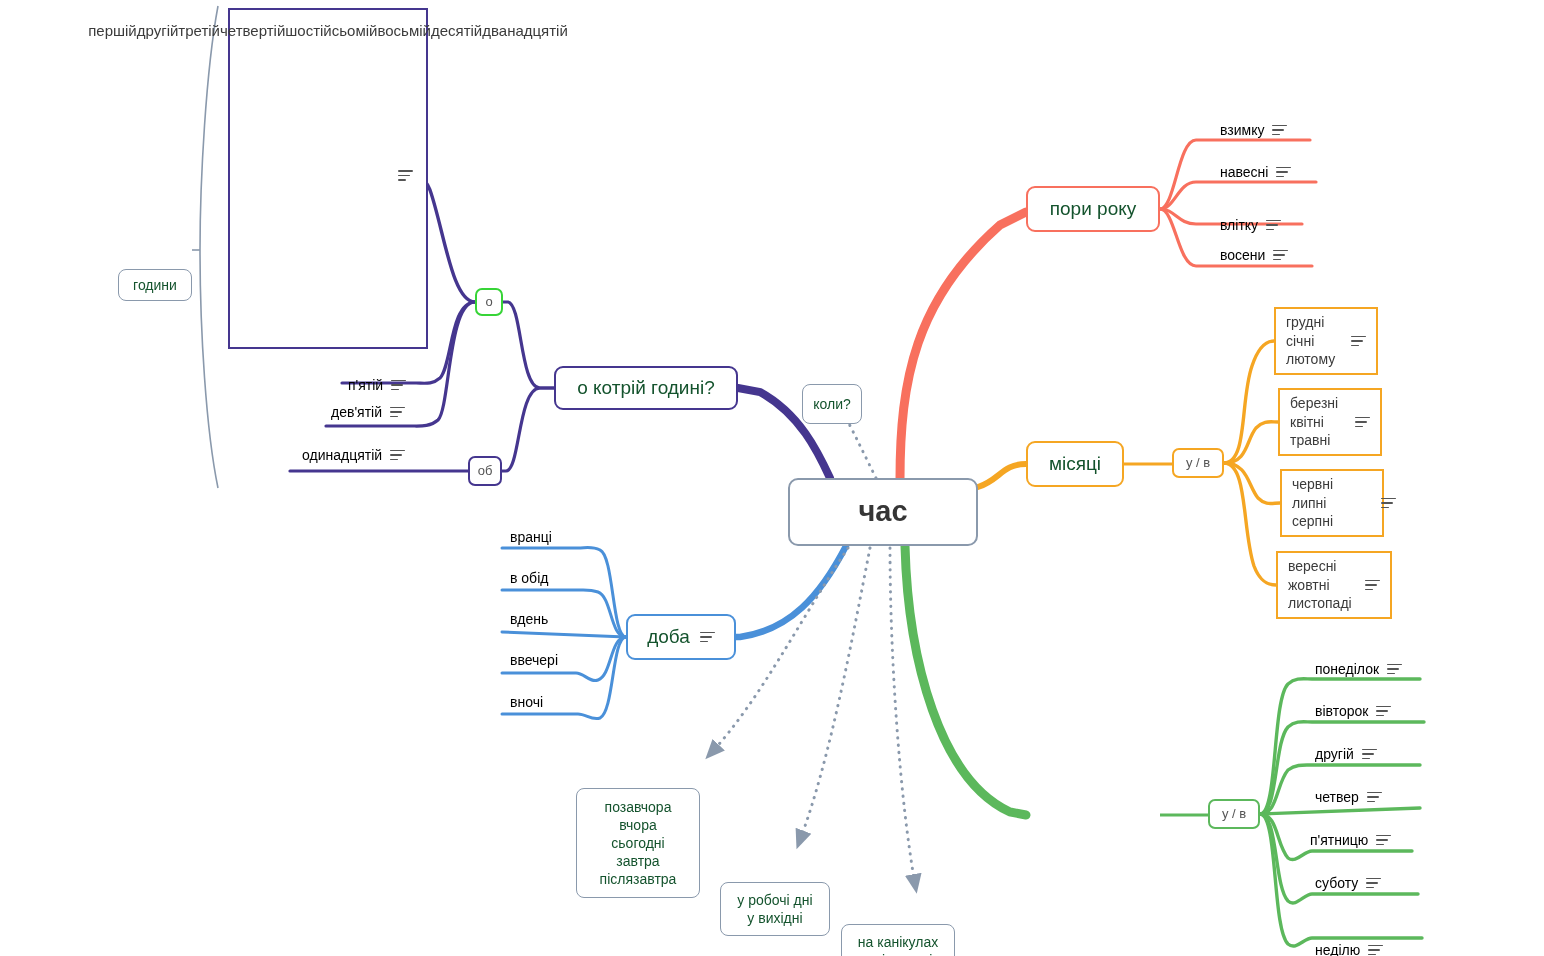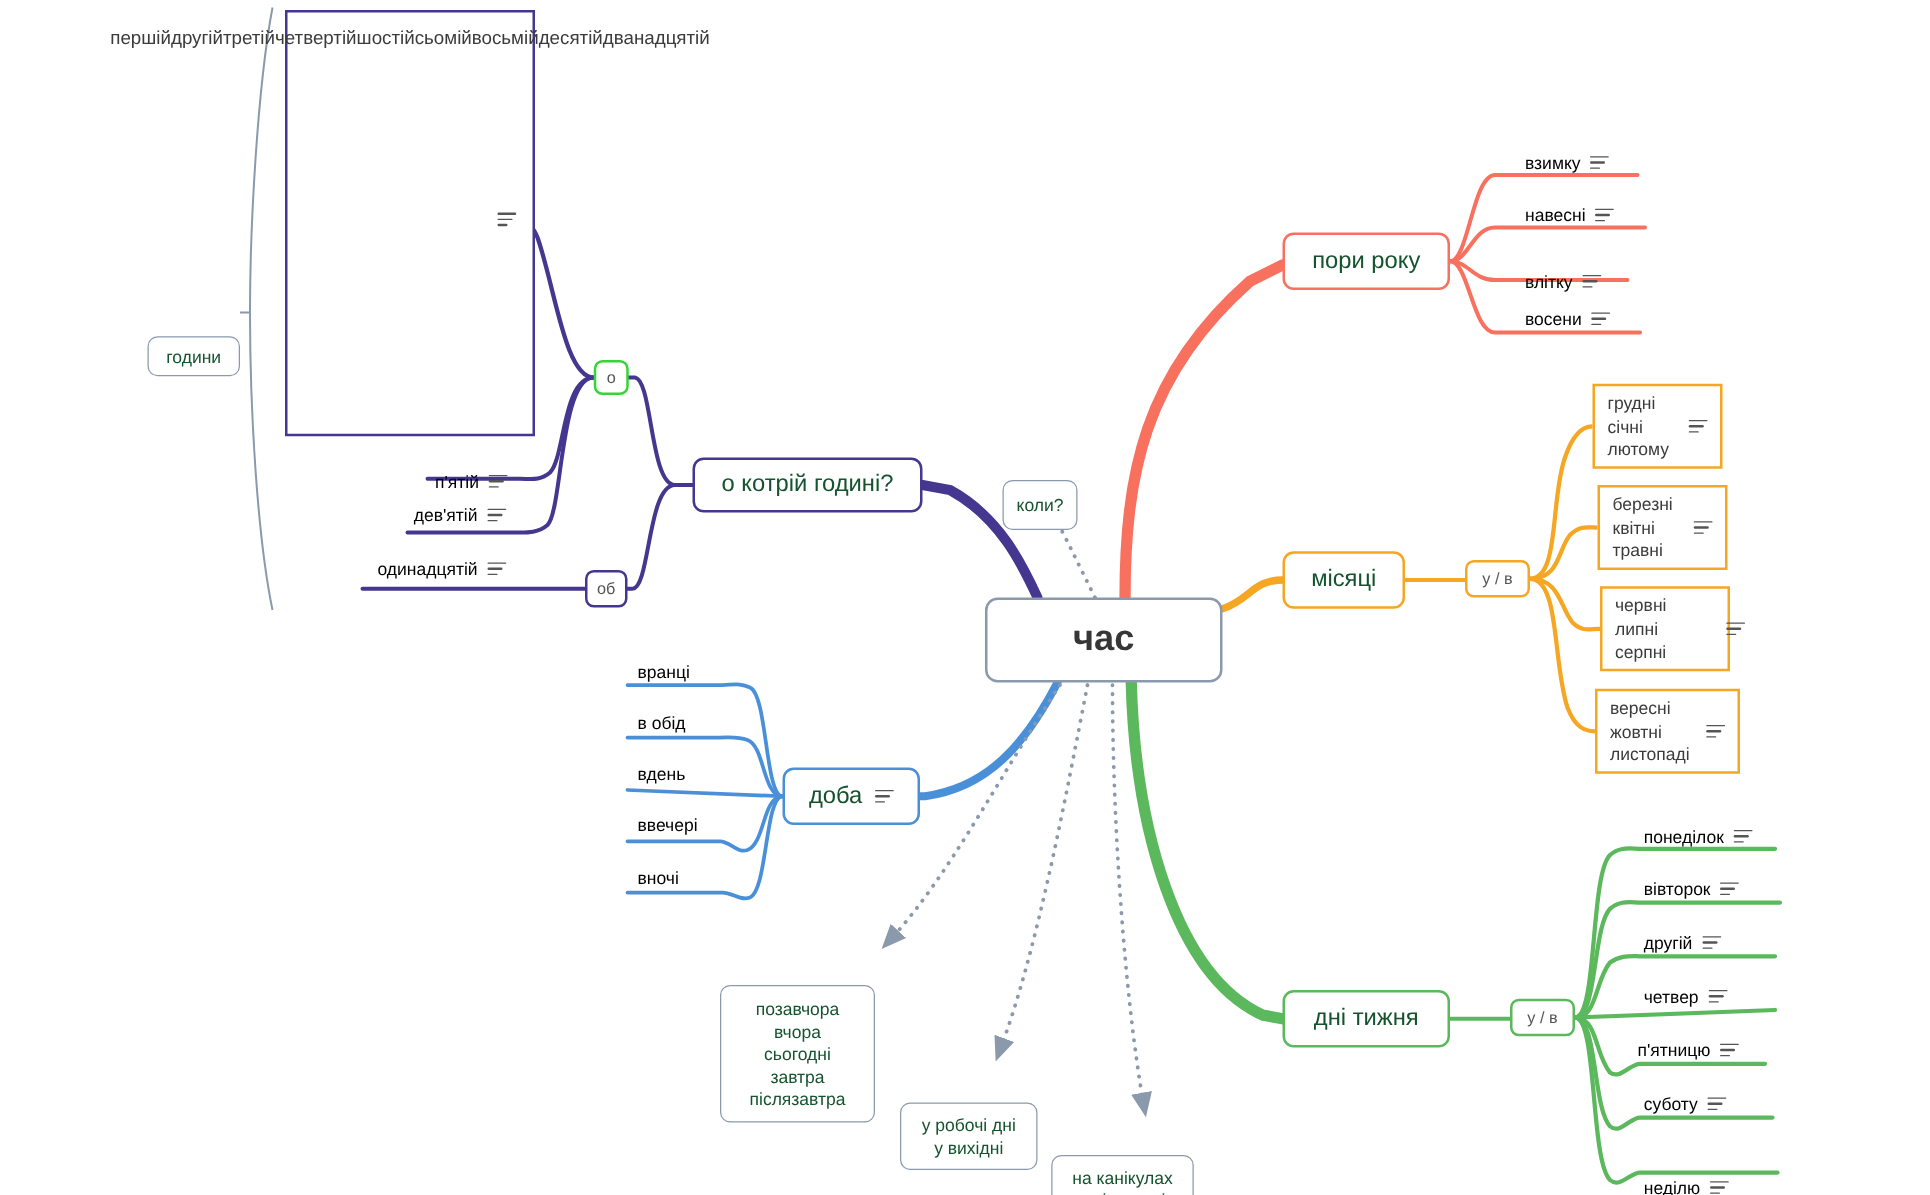--- a/index.html
+++ b/index.html
@@ -309,23 +309,20 @@
     <span style="white-space:pre-line">вересні
 жовтні
 листопаді</span>
     <span class="note-icon">
         <i></i>
         <i></i>
         <i></i>
       </span>
   </div>
 
-  <div class="node" id="n-weekdays">
-    <span>дні тижня</span>
-  </div>
   <div class="node chip" id="n-uv2">
     <span>у / в</span>
   </div>
 
   <div class="leaf" style="left:1315px;top:661px;">
     <span>понеділок</span>
     <span class="note-icon">
         <i></i>
         <i></i>
         <i></i>

